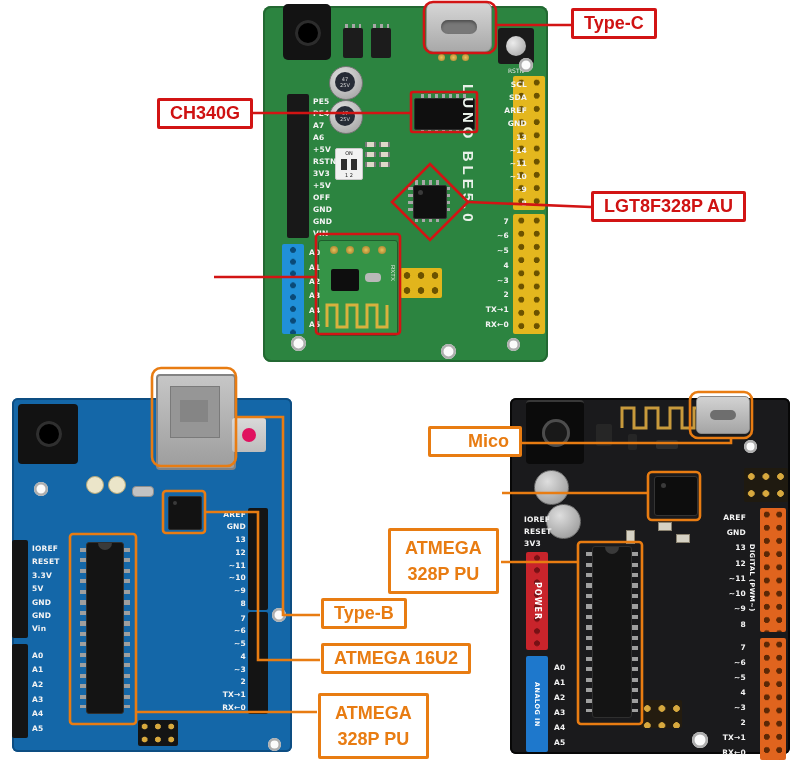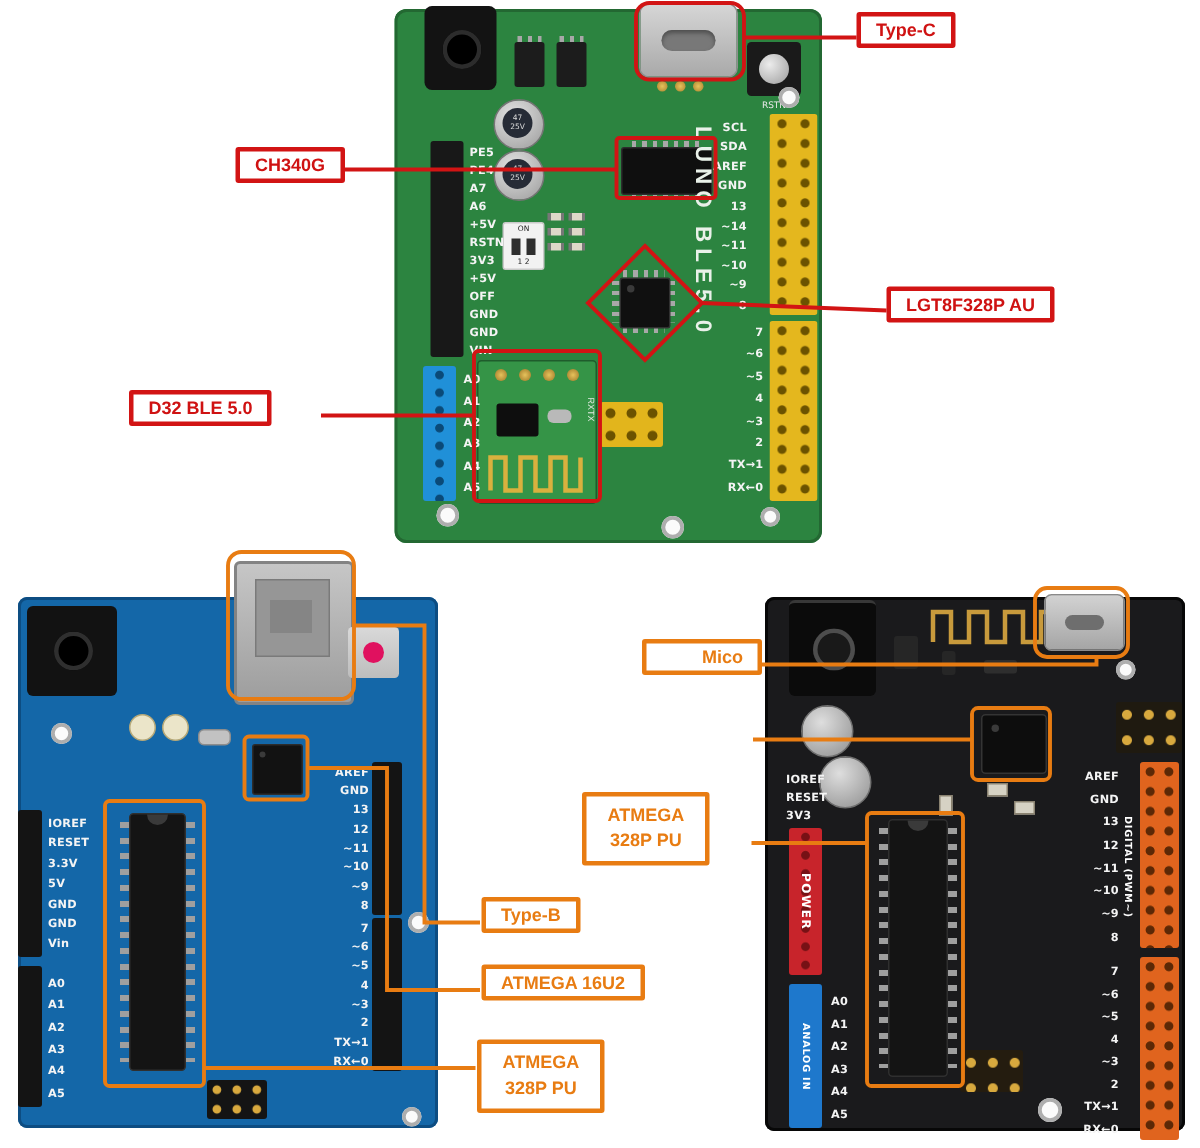--- a/index.html
+++ b/index.html
@@ -7,21 +7,21 @@
           font-family:"Liberation Sans",sans-serif;}
   .a{position:absolute;}
   .vtext{writing-mode:vertical-rl;}
   .hole{position:absolute;border-radius:50%;background:#fbfbfb;box-shadow:inset 0 0 0 2.5px #aeaeae;}
   
   .plc{position:absolute;display:flex;flex-direction:column;font:bold 7.5px "DejaVu Sans",sans-serif;
        color:#f4f4f4;line-height:1;z-index:3;}
   .plc span{flex:1 1 0;display:flex;align-items:center;white-space:nowrap;letter-spacing:.2px;}
   .plc.r span{justify-content:flex-end;}
   
-  .callout{position:absolute;background:#fff;font-weight:bold;font-size:12px;padding:2px 10px;
+  .callout{position:absolute;background:#fff;font-weight:bold;font-size:18px;padding:2px 10px;
            display:flex;flex-direction:column;align-items:center;z-index:10;border-radius:2px;}
   .callout.red{border:3px solid #d21414;color:#cf1212;}
   .callout.orange{border:3px solid #e87c12;color:#e87c12;}
   .callout.c2{line-height:1.45;text-align:center;padding:4px 14px;}
   
   .pinsh{position:absolute;background:repeating-linear-gradient(90deg,#a8a8a8 0 3px,rgba(0,0,0,0) 3px 7px);}
   .pinsv{position:absolute;background:repeating-linear-gradient(180deg,#a8a8a8 0 3px,rgba(0,0,0,0) 3px 7px);}
   
   .h1c-b{background-image:radial-gradient(circle at 50% 6px,#3e3e3e 2.6px,rgba(0,0,0,0) 3.2px);background-size:100% 11.8px;}
   .h1c-bl{background-image:radial-gradient(circle at 50% 6px,#0a4a78 2.6px,rgba(0,0,0,0) 3.2px);background-size:100% 11.8px;}
@@ -153,21 +153,21 @@
         <span>A0</span>
         <span>A1</span>
         <span>A2</span>
         <span>A3</span>
         <span>A4</span>
         <span>A5</span>
       </div>
 
     <div class="a h2c-y" style="left:250px;top:74px;width:32px;height:134px;background-color:#e4b71e;border-radius:2px;"></div>
     <div class="a h2c-y" style="left:250px;top:212px;width:32px;height:120px;background-color:#e4b71e;border-radius:2px;"></div>
-    <div class="plc r" style="left:183px;top:76px;width:52px;height:132px;">
+    <div class="plc r" style="left:212px;top:76px;width:52px;height:132px;">
         <span>SCL</span>
         <span>SDA</span>
         <span>AREF</span>
         <span>GND</span>
         <span>13</span>
         <span>~14</span>
         <span>~11</span>
         <span>~10</span>
         <span>~9</span>
         <span>8</span>
@@ -390,23 +390,20 @@
 
   <div class="callout red" style="left:571px;top:8px;">
       <span>Type-C</span>
     </div>
   <div class="callout red" style="left:113px;top:98px;margin-left:44px;">
       <span>CH340G</span>
     </div>
   <div class="callout red" style="left:591px;top:191px;">
       <span>LGT8F328P AU</span>
     </div>
-  <div class="callout red" style="left:86px;top:260px;">
-      <span>D32 BLE 5.0</span>
-    </div>
 
   <div class="callout orange" style="left:321px;top:598px;">
       <span>Type-B</span>
     </div>
   <div class="callout orange" style="left:321px;top:643px;">
       <span>ATMEGA 16U2</span>
     </div>
   <div class="callout orange c2" style="left:318px;top:693px;">
     <span>ATMEGA</span>
     <span>328P PU</span>

